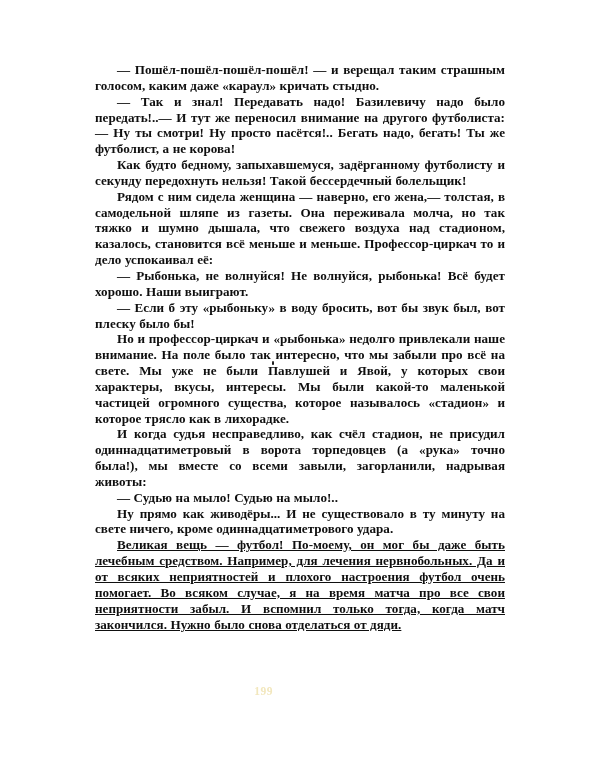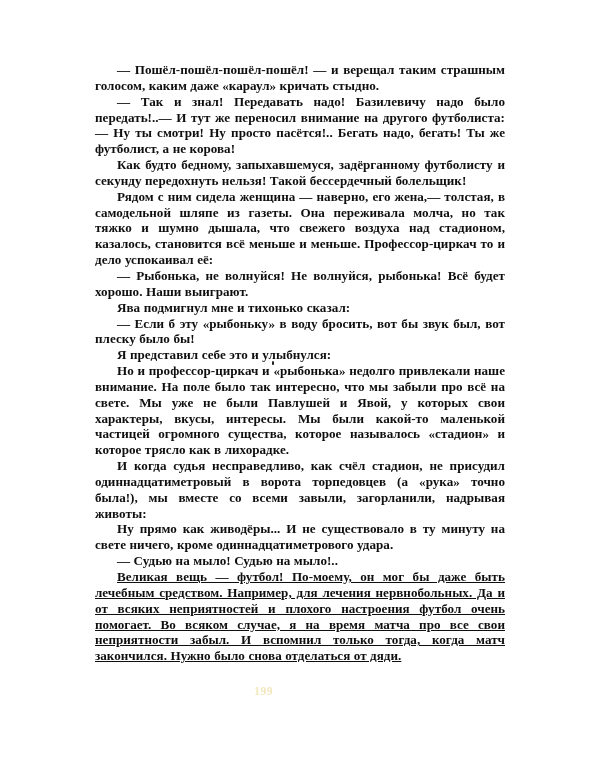--- a/index.html
+++ b/index.html
@@ -82,27 +82,25 @@
 <body>
 
 <div class="page">
 
   <div class="text-column">
     <p class="para">— Пошёл-пошёл-пошёл-пошёл! — и верещал таким страшным голосом, каким даже «караул» кричать стыдно.</p>
     <p class="para">— Так и знал! Передавать надо! Базилевичу надо было передать!..— И тут же переносил внимание на другого футболиста: — Ну ты смотри! Ну просто пасётся!.. Бегать надо, бегать! Ты же футболист, а не корова!</p>
     <p class="para">Как будто бедному, запыхавшемуся, задёрганному футболисту и секунду передохнуть нельзя! Такой бессердечный болельщик!</p>
     <p class="para">Рядом с ним сидела женщина — наверно, его жена,— толстая, в самодельной шляпе из газеты. Она переживала молча, но так тяжко и шумно дышала, что свежего воздуха над стадионом, казалось, становится всё меньше и меньше. Профессор-циркач то и дело успокаивал её:</p>
     <p class="para">— Рыбонька, не волнуйся! Не волнуйся, рыбонька! Всё будет хорошо. Наши выиграют.</p>
-    <p class="para last-loose">Ява подмигнул мне и тихонько сказал:</p>
     <p class="para">— Если б эту «рыбоньку» в воду бросить, вот бы звук был, вот плеску было бы!</p>
-    <p class="para last-loose">Я представил себе это и улыбнулся:</p>
     <p class="para">Но и профессор-циркач и «рыбонька» недолго привлекали наше внимание. На поле было так интересно, что мы забыли про всё на свете. Мы уже не были Павлушей и Явой, у которых свои характеры, вкусы, интересы. Мы были какой-то маленькой частицей огромного существа, которое называлось «стадион» и которое трясло как в лихорадке.</p>
     <p class="para">И когда судья несправедливо, как счёл стадион, не присудил одиннадцатиметровый в ворота торпедовцев (а «рука» точно была!), мы вместе со всеми завыли, загорланили, надрывая животы:</p>
+    <p class="para last-loose">— Судью на мыло! Судью на мыло!..</p>
     <p class="para">Ну прямо как живодёры... И не существовало в ту минуту на свете ничего, кроме одиннадцатиметрового удара.</p>
-    <p class="para last-loose">— Судью на мыло! Судью на мыло!..</p>
     <p class="para last-loose">Великая вещь — футбол! По-моему, он мог бы даже быть лечебным средством. Например, для лечения нервнобольных. Да и от всяких неприятностей и плохого настроения футбол очень помогает. Во всяком случае, я на время матча про все свои неприятности забыл. И вспомнил только тогда, когда матч закончился. Нужно было снова отделаться от дяди.</p>
   </div>
 
   <div class="speck"></div>
 
   <div class="page-number">199</div>
 
 </div>
 
 </body></html>

